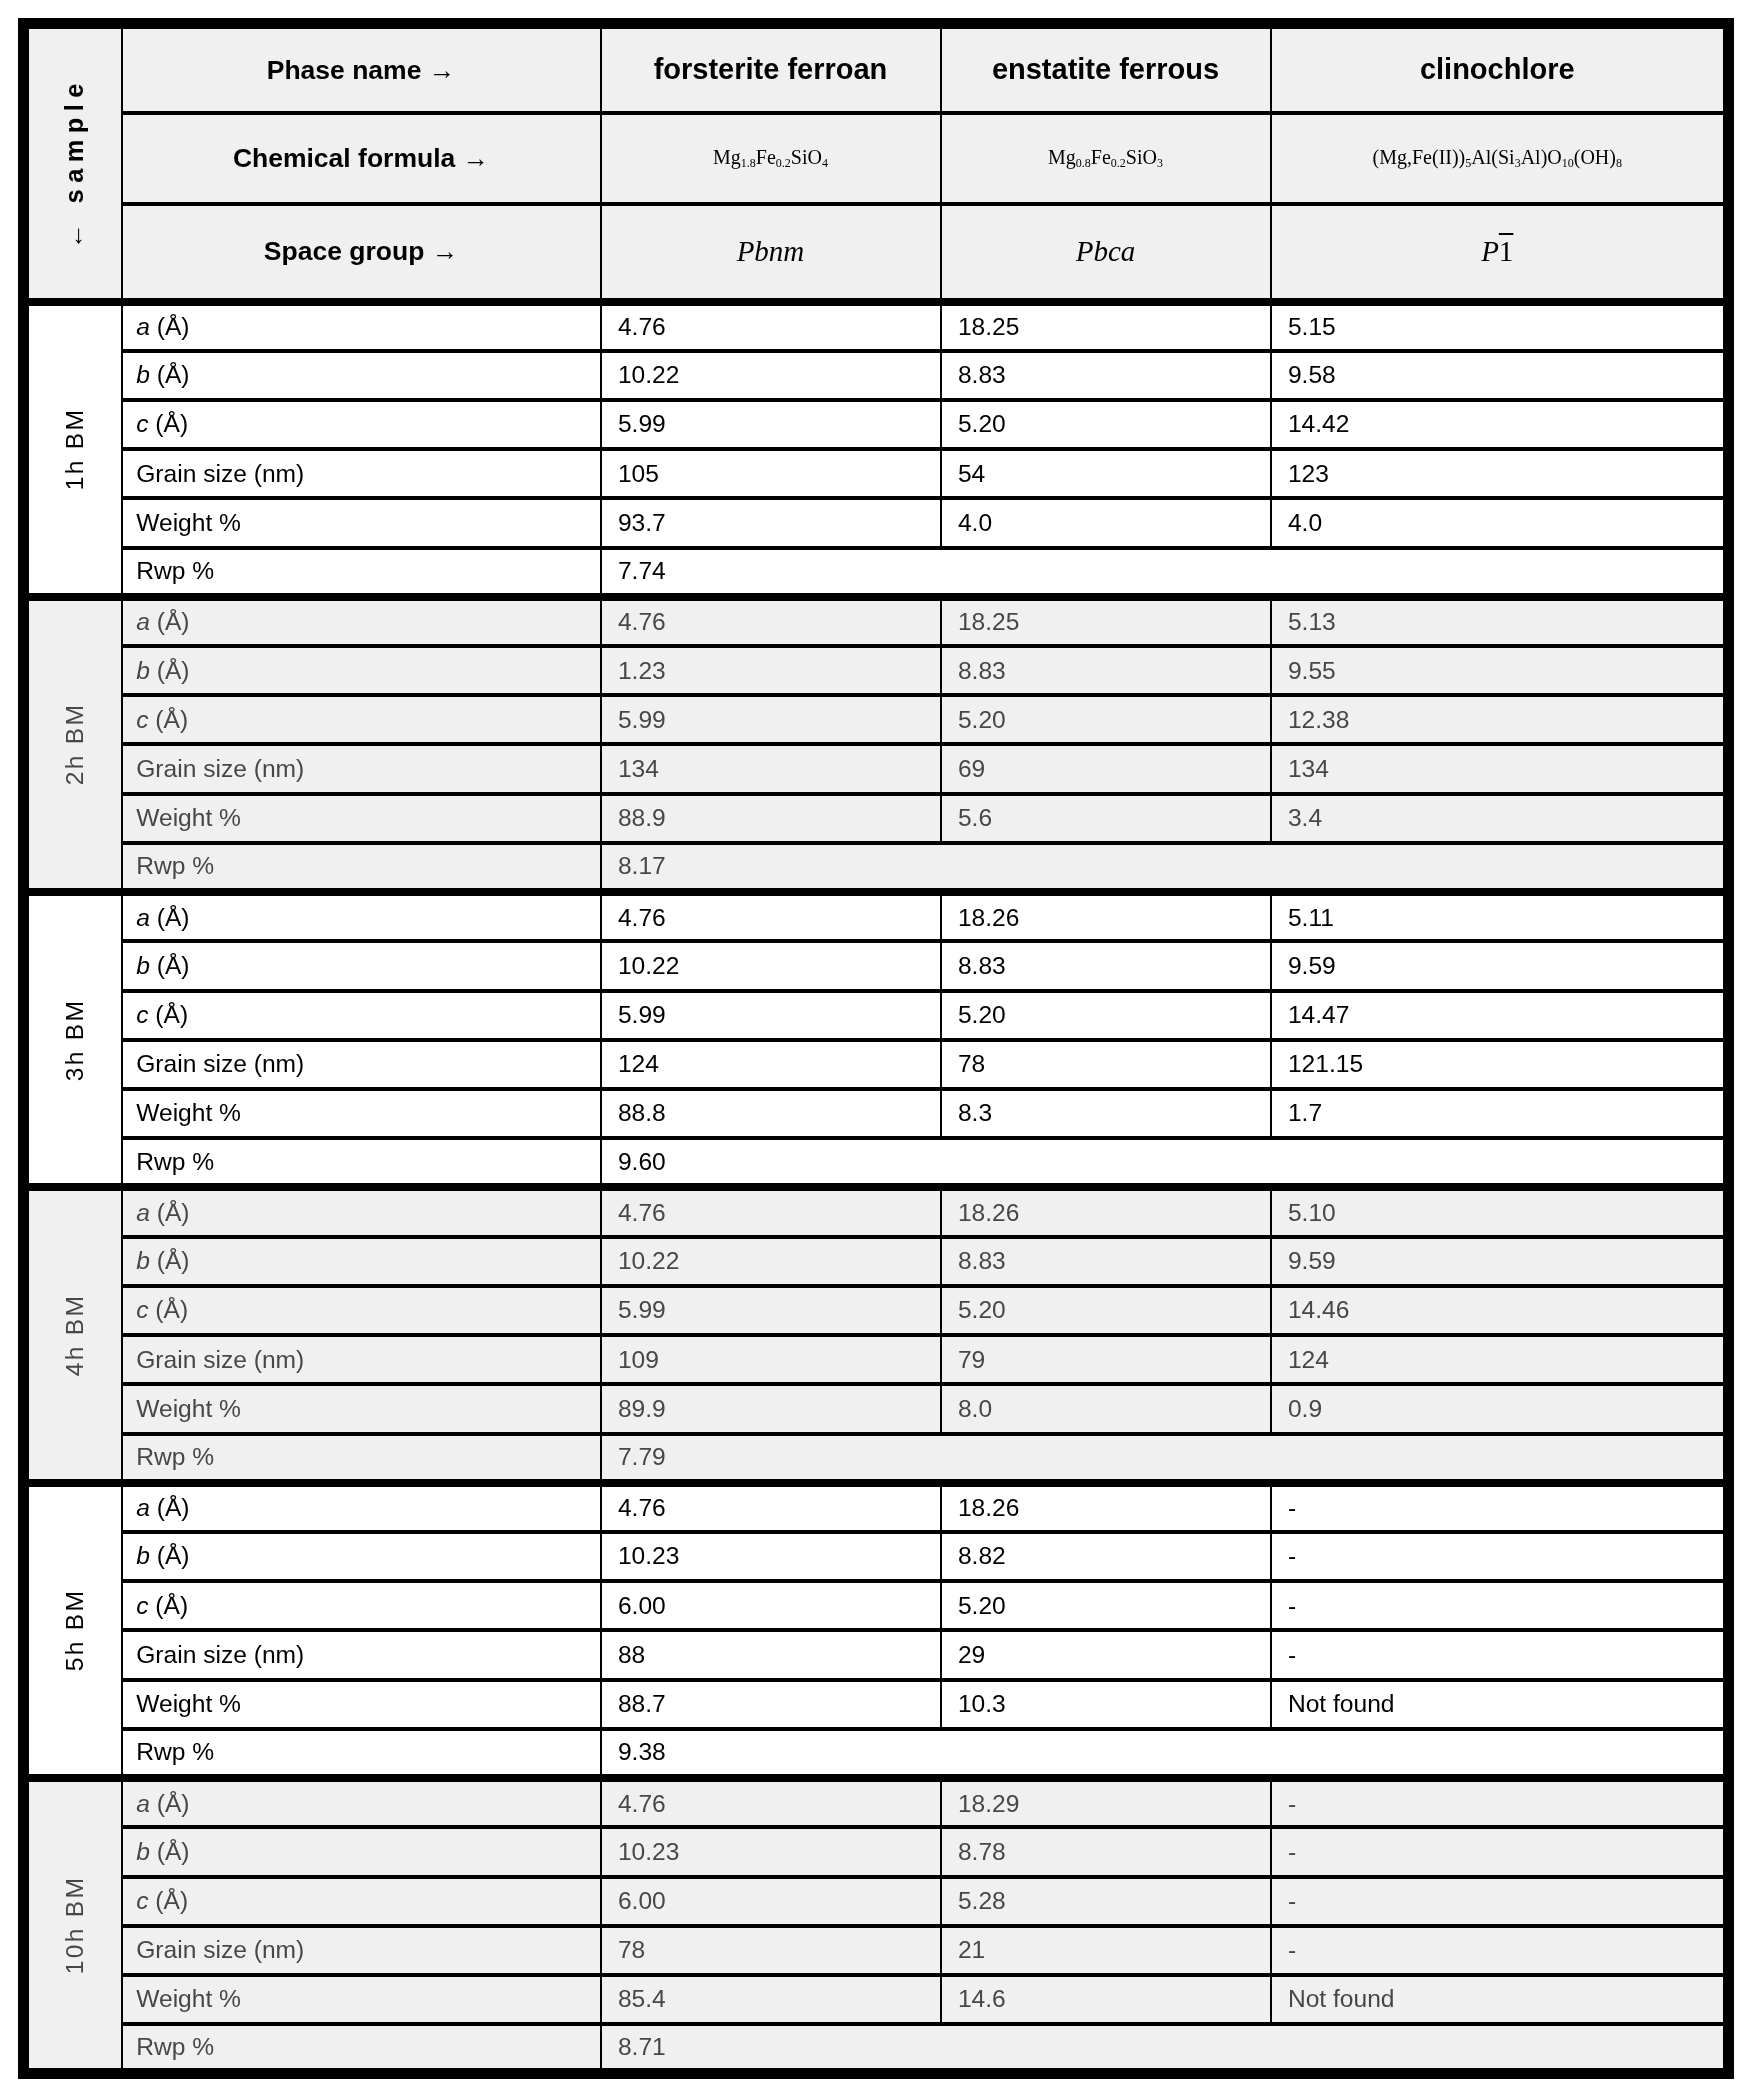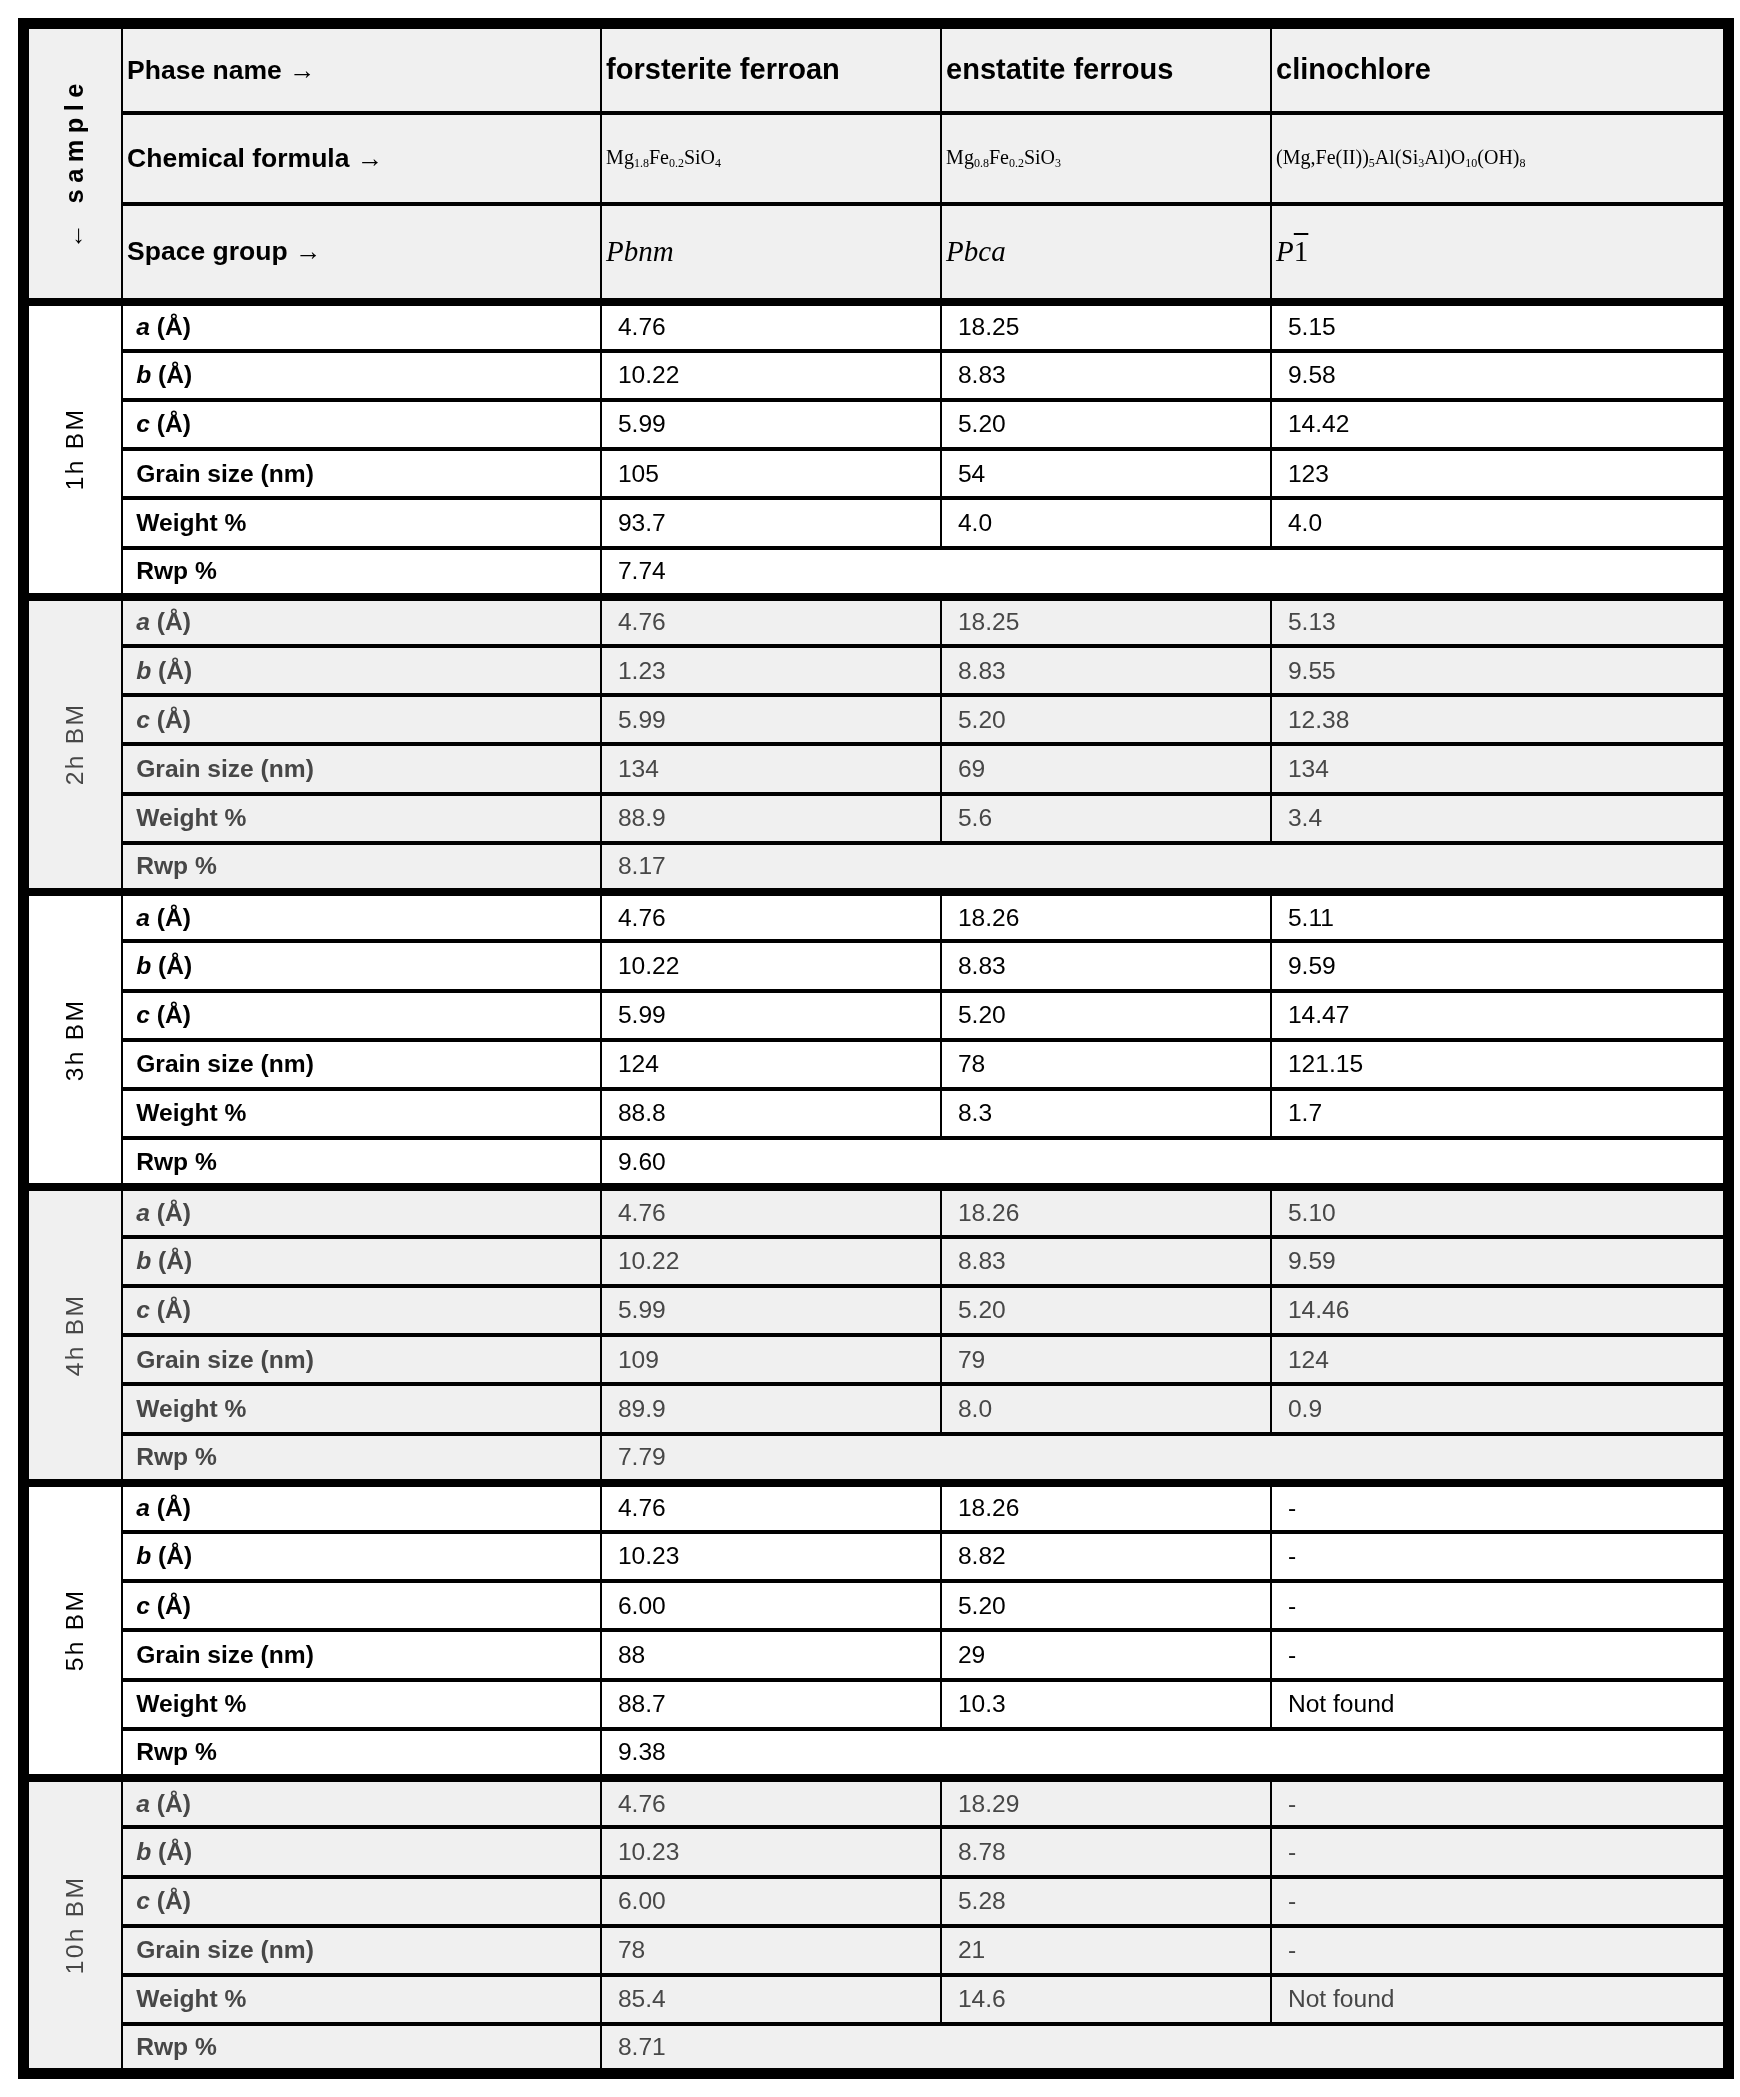--- a/index.html
+++ b/index.html
@@ -27,36 +27,36 @@
   td {
     border: 2.7px solid #000;
     vertical-align: middle;
     padding: 0 4.6px 0 16.4px;
     font-size: 24.6px;
     line-height: 1.15;
     overflow: hidden;
   }
 
   
-  thead td { background: #f0f0f0; text-align: left; padding: 0 4.6px; }
+  thead td { background: #f0f0f0; text-align: center; padding: 0 4.6px; }
   thead tr:nth-child(1) { height: 89px; }
   thead tr:nth-child(2) { height: 91px; }
   thead tr:nth-child(3) { height: 98px; }
   thead td { border-bottom-width: 4.6px; }
   thead tr:last-child td { border-bottom-width: 8.2px; }
   .head-label { font-weight: bold; font-size: 26.5px; }
   .head-phase { font-weight: bold; font-size: 29px; }
   .formula    { font-family: "Liberation Serif", serif; font-size: 20px; }
   .spacegroup { font-family: "Liberation Serif", serif; font-size: 29px; }
 
   
   tbody tr { height: 44px; }
   tbody td { border-top-width: 4.6px; border-bottom-width: 4.6px; }
   tr.block-start td { border-top-width: 8.2px; }
-  tbody .label-cell { padding-left: 13.7px; text-align: left; font-weight: bold; }
+  tbody .label-cell { padding-left: 13.7px; text-align: left; }
   tbody .value-cell { text-align: left; }
   tr.shaded td { background: #f0f0f0; color: #474747; }
 
   
   .sample-cell { position: relative; padding: 0; }
   .rot {
     position: absolute; left: 50%; top: 50%;
     transform: translate(-50%, -50%) rotate(-90deg);
     white-space: nowrap;
   }

